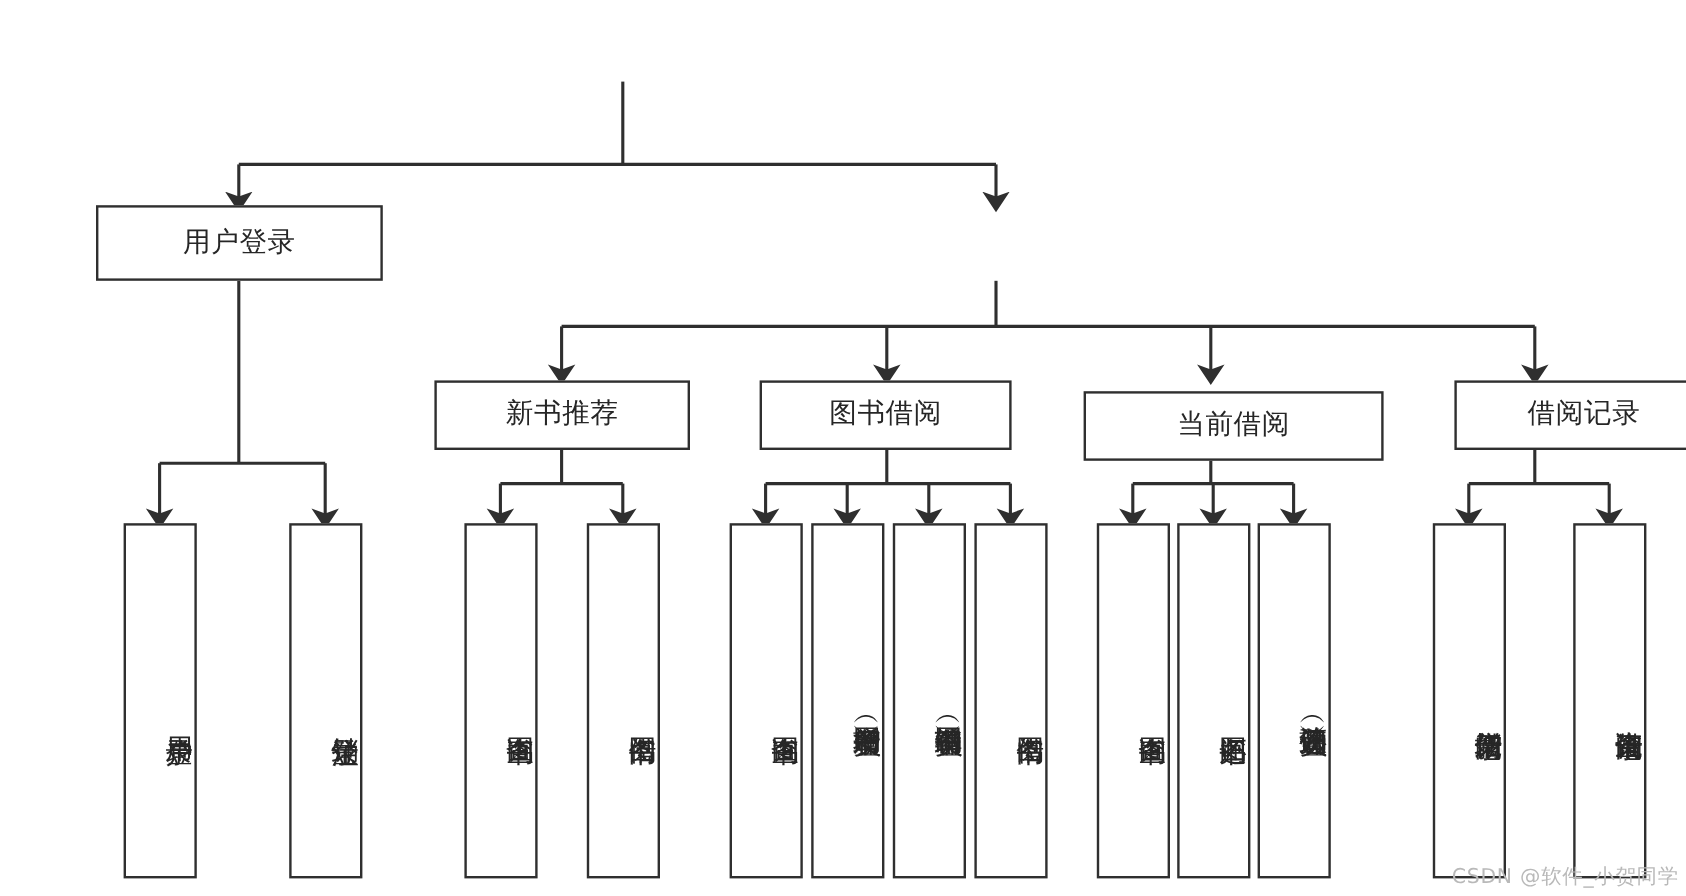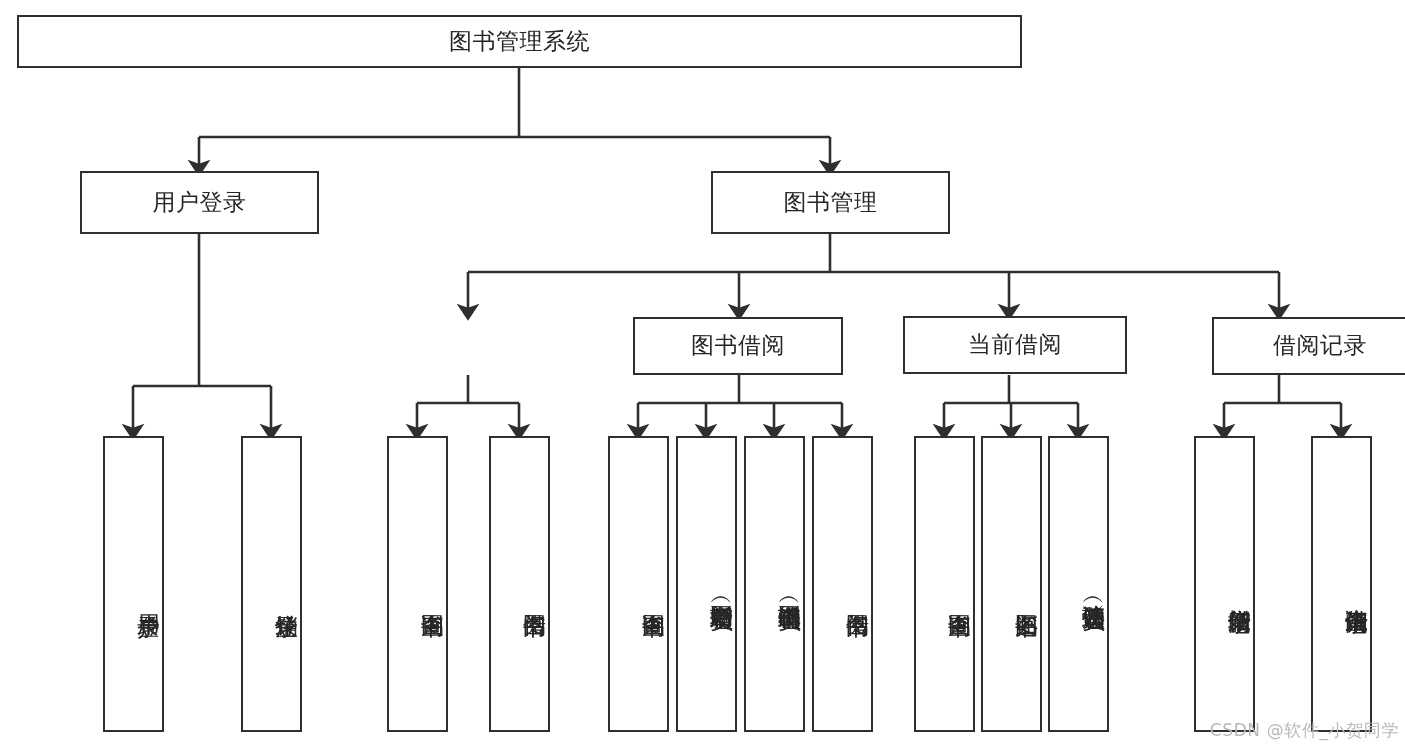--- a/index.html
+++ b/index.html
@@ -108,27 +108,26 @@
       <path d="M1011,403 L1011,432" marker-end="url(#arw)"></path>
       <path d="M1078,403 L1078,432" marker-end="url(#arw)"></path>
 
       <path d="M1279,375 L1279,403"></path>
       <path d="M1224,403 L1341,403"></path>
       <path d="M1224,403 L1224,432" marker-end="url(#arw)"></path>
       <path d="M1341,403 L1341,432" marker-end="url(#arw)"></path>
     </g>
   </svg>
 
-  <div class="node horiz" style="left:17px;  top:15px;  width:1005px; height:53px;">图书管理系统</div>
 
   <div class="node horiz" style="left:80px;  top:171px; width:239px; height:63px;">用户登录</div>
-  <div class="node horiz" style="left:711px; top:171px; width:239px; height:63px;">图书管理</div>
 
+  <div class="node horiz" style="left:362px;  top:317px; width:213px; height:58px;">新书推荐</div>
   <div class="node horiz" style="left:633px;  top:317px; width:210px; height:58px;">图书借阅</div>
-  <div class="node horiz" style="left:903px;  top:316px; width:224px; height:58px;">当前借阅</div>
+  <div class="node horiz" style="left:903px;  top:326px; width:250px; height:58px;">当前借阅</div>
   <div class="node horiz" style="left:1212px; top:317px; width:216px; height:58px;">借阅记录</div>
 
   <div class="node vert" style="left:103px; top:436px; width:61px; height:296px;">用户登录</div>
   <div class="node vert" style="left:241px; top:436px; width:61px; height:296px;">注销登录</div>
 
   <div class="node vert" style="left:387px; top:436px; width:61px; height:296px;">查询图书</div>
   <div class="node vert" style="left:489px; top:436px; width:61px; height:296px;">借阅图书</div>
 
   <div class="node vert" style="left:608px; top:436px; width:61px; height:296px;">查询图书</div>
   <div class="node vert" style="left:676px; top:436px; width:61px; height:296px; padding-top:10px;">新增图书（管理员）</div>

